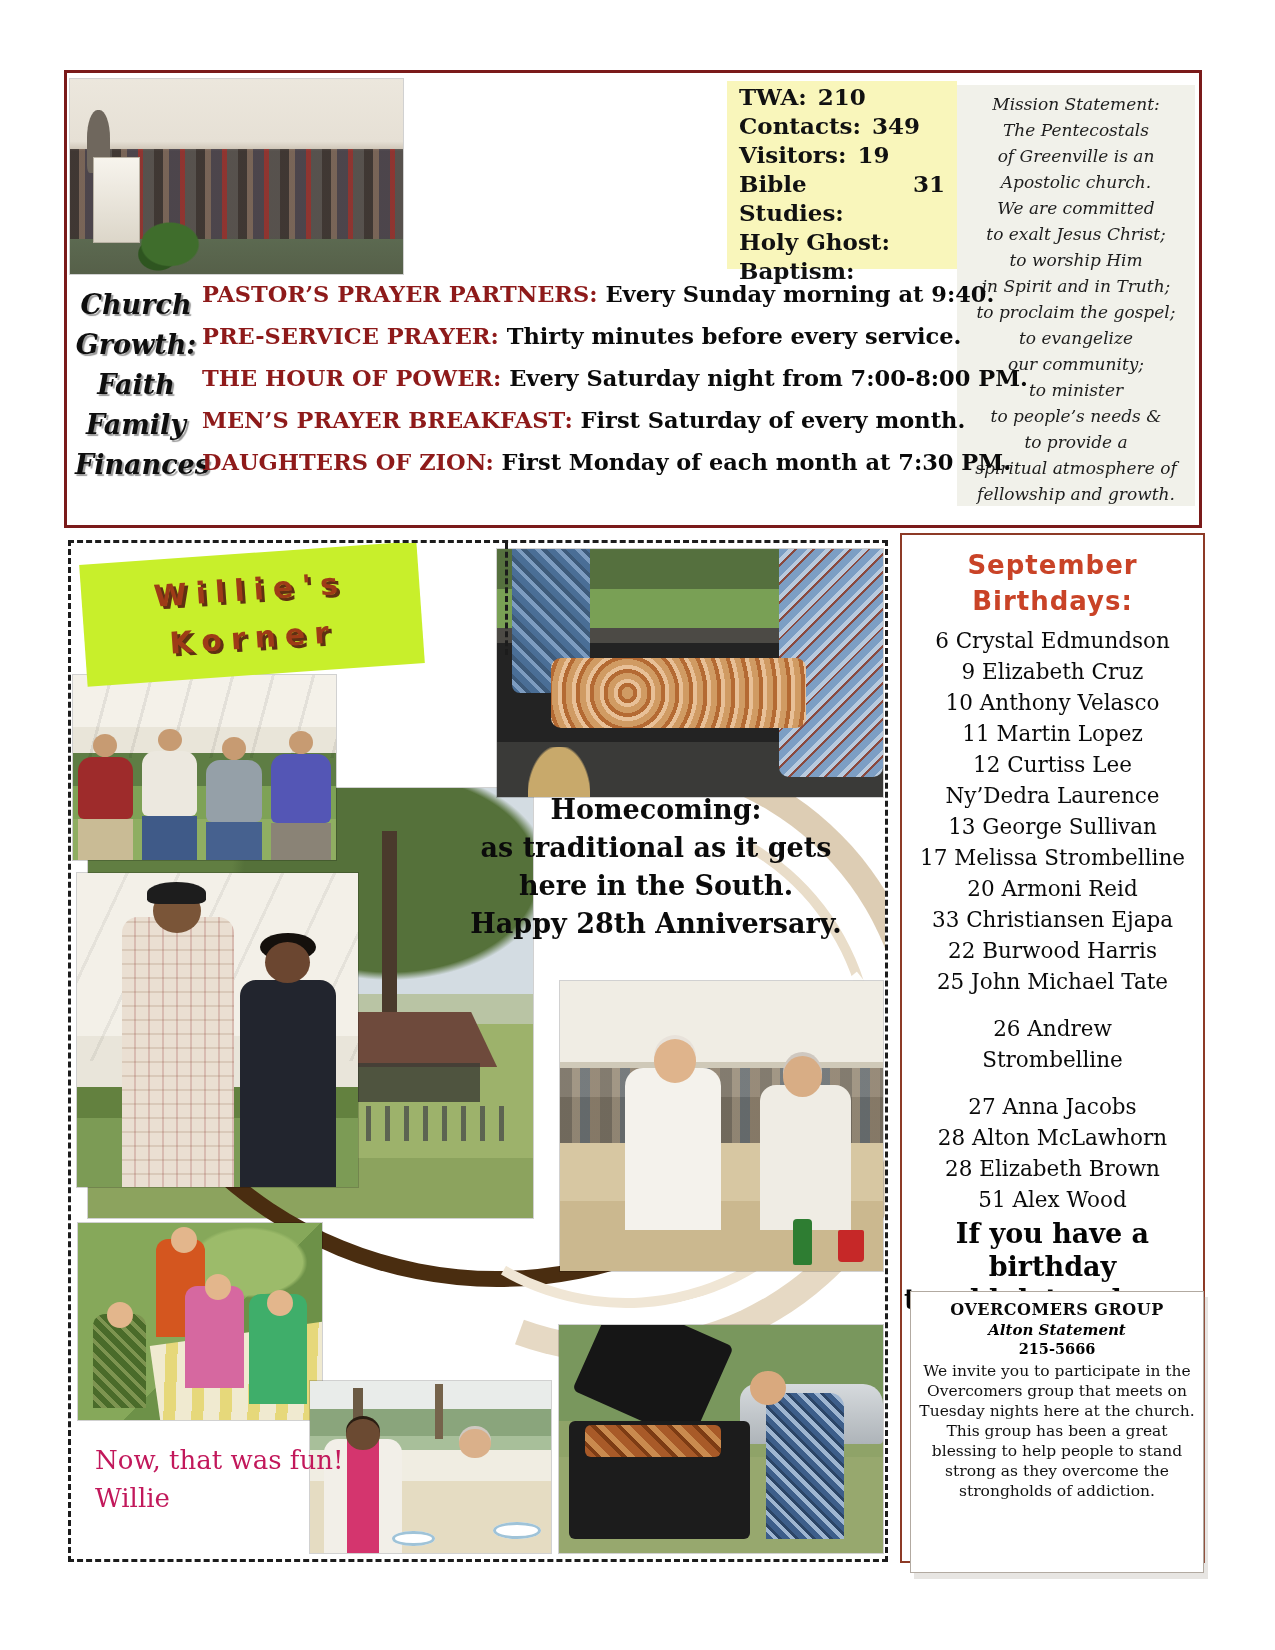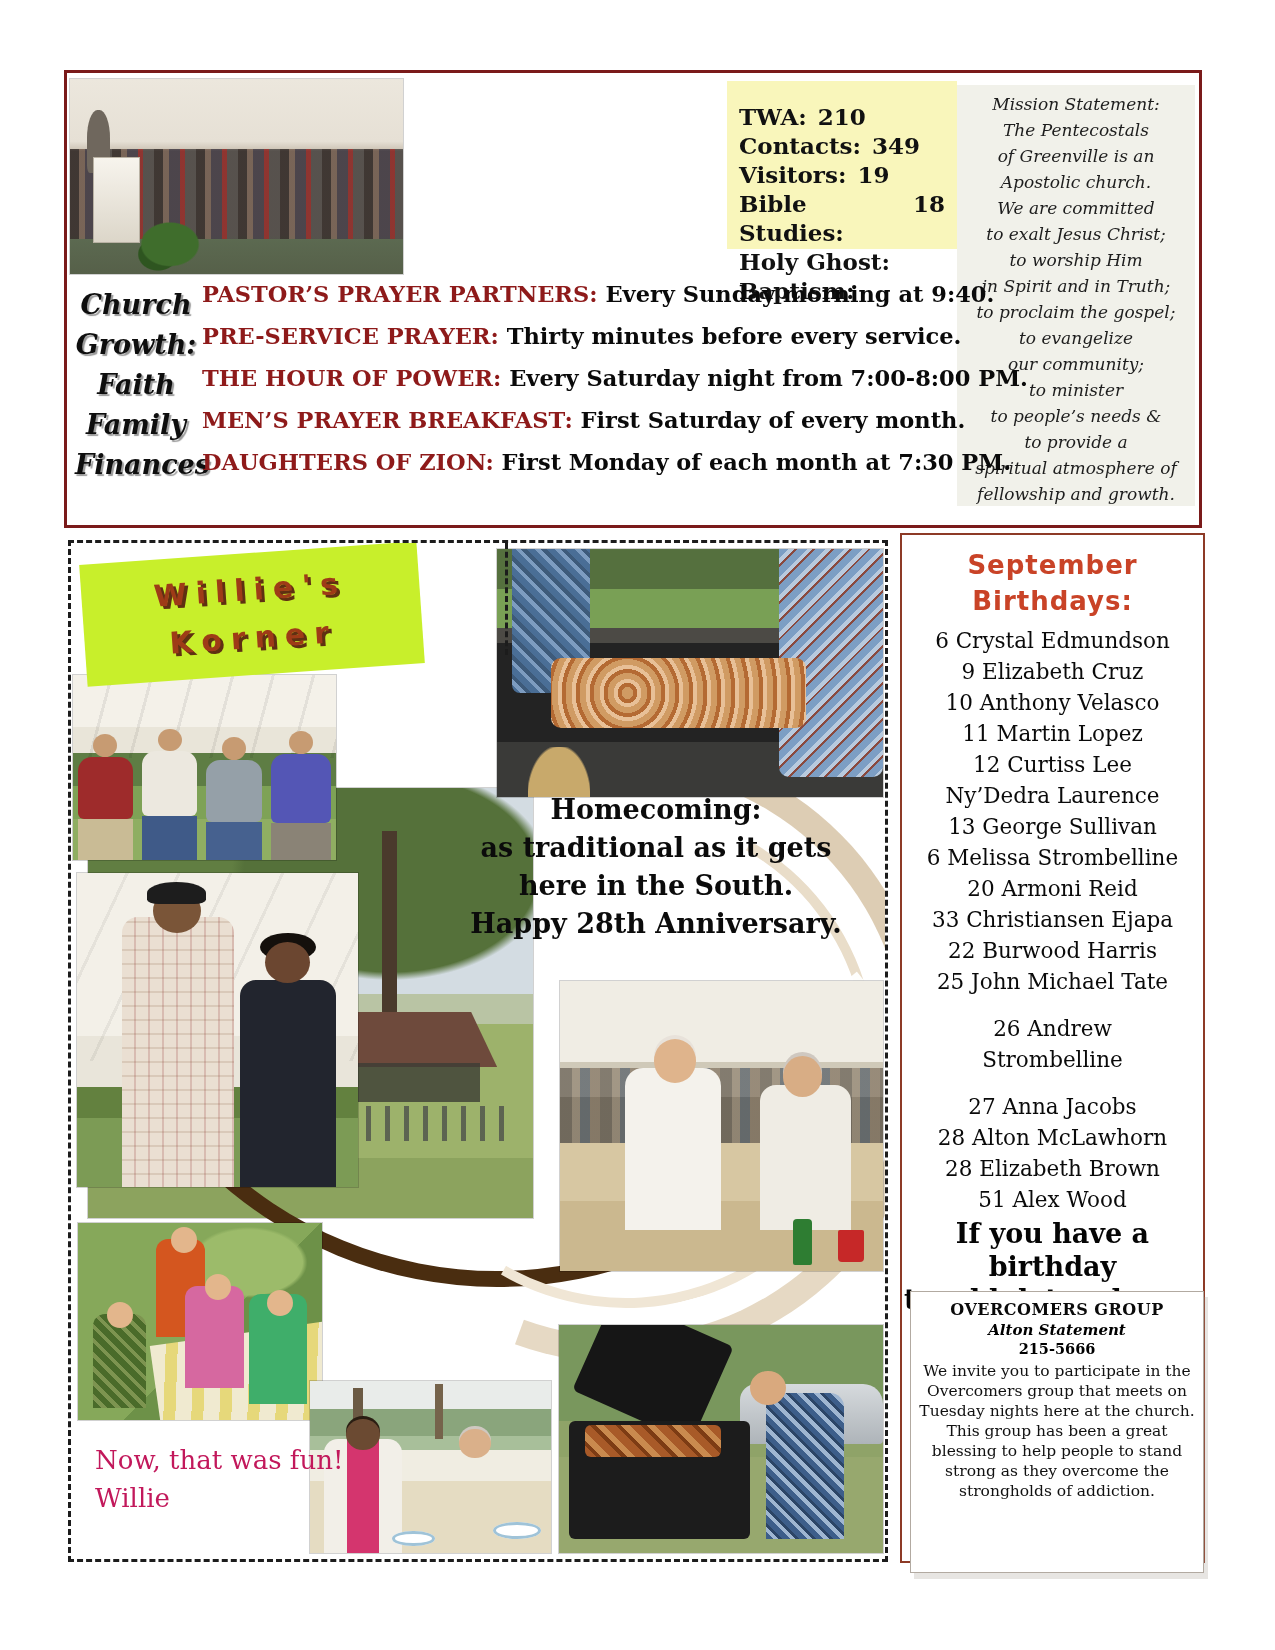--- a/index.html
+++ b/index.html
@@ -25,22 +25,22 @@
   #ph-congregation .pastor { left:5%; top:16%; width:7%; height:32%; background:#6f675d; border-radius:45% 45% 12% 12%; }
   #ph-congregation .podium { left:7%; top:40%; width:14%; height:44%;
     background: linear-gradient(#f7f4ed,#dcd6c9); border:1px solid #b9b2a4; }
   #ph-congregation .plant { left:18%; bottom:0; width:24%; height:34%;
     background: radial-gradient(ellipse 60% 55% at 50% 55%, #3f6d2c 0 58%, transparent 62%),
                 radial-gradient(ellipse 40% 40% at 35% 70%, #2e5520 0 60%, transparent 64%); }
 
   #answered-prayers { position:absolute; left:340px; top:10px; width:290px;
     font-size:25px; font-weight:bold; color:var(--dark-red);
     text-align:center; line-height:50px; }
-  #stats-box { position:absolute; left:660px; top:8px; width:230px; height:168px;
-    background: var(--stats-bg); padding:21px 12px; }
+  #stats-box { position:absolute; left:660px; top:8px; width:230px; height:188px;
+    background: var(--stats-bg); padding:1px 12px; }
   .stat-row { display:flex; font-size:23px; font-weight:bold; color:#111; line-height:29px; }
   .stat-value { margin-left:11px; }
   #mission-panel { position:absolute; left:890px; top:12px; width:238px; height:421px;
     background: var(--mission-bg); font-style:italic; font-size:17px; line-height:26px;
     color:#1d1d1d; text-align:center; padding-top:6px; }
 
   #growth-words { position:absolute; left:8px; top:212px; width:122px;
     font-size:27px; font-weight:bold; font-style:italic; text-align:center;
     line-height:40px; color:#0e0e0e; text-shadow:2px 2px 1px #9a9a9a; }
   #prayer-list { position:absolute; left:135px; top:200px; width:736px; }
@@ -209,21 +209,21 @@
       <div class="stat-row">
         <span class="stat-label">Contacts:</span>
         <span class="stat-value">349</span>
       </div>
       <div class="stat-row">
         <span class="stat-label">Visitors:</span>
         <span class="stat-value">19</span>
       </div>
       <div class="stat-row">
         <span class="stat-label">Bible Studies:</span>
-        <span class="stat-value">18</span>
+        <span class="stat-value">31</span>
       </div>
       <div class="stat-row">
         <span class="stat-label">Holy Ghost:</span>
         <span class="stat-value"></span>
       </div>
       <div class="stat-row">
         <span class="stat-label">Baptism:</span>
         <span class="stat-value"></span>
       </div>
     </div>
@@ -388,21 +388,21 @@
 Birthdays:</div>
 
     <div id="birthday-list">
       <div>6 Crystal Edmundson</div>
       <div>9 Elizabeth Cruz</div>
       <div>10 Anthony Velasco</div>
       <div>11 Martin Lopez</div>
       <div>12 Curtiss Lee</div>
       <div>Ny’Dedra Laurence</div>
       <div>13 George Sullivan</div>
-      <div>6 Melissa Strombelline</div>
+      <div>17 Melissa Strombelline</div>
       <div>20 Armoni Reid</div>
       <div>33 Christiansen Ejapa</div>
       <div>22 Burwood Harris</div>
       <div>25 John Michael Tate</div>
       <div class="wrapped">26 Andrew Strombelline</div>
       <div>27 Anna Jacobs</div>
       <div>28 Alton McLawhorn</div>
       <div>28 Elizabeth Brown</div>
       <div>51 Alex Wood</div>
     </div>

